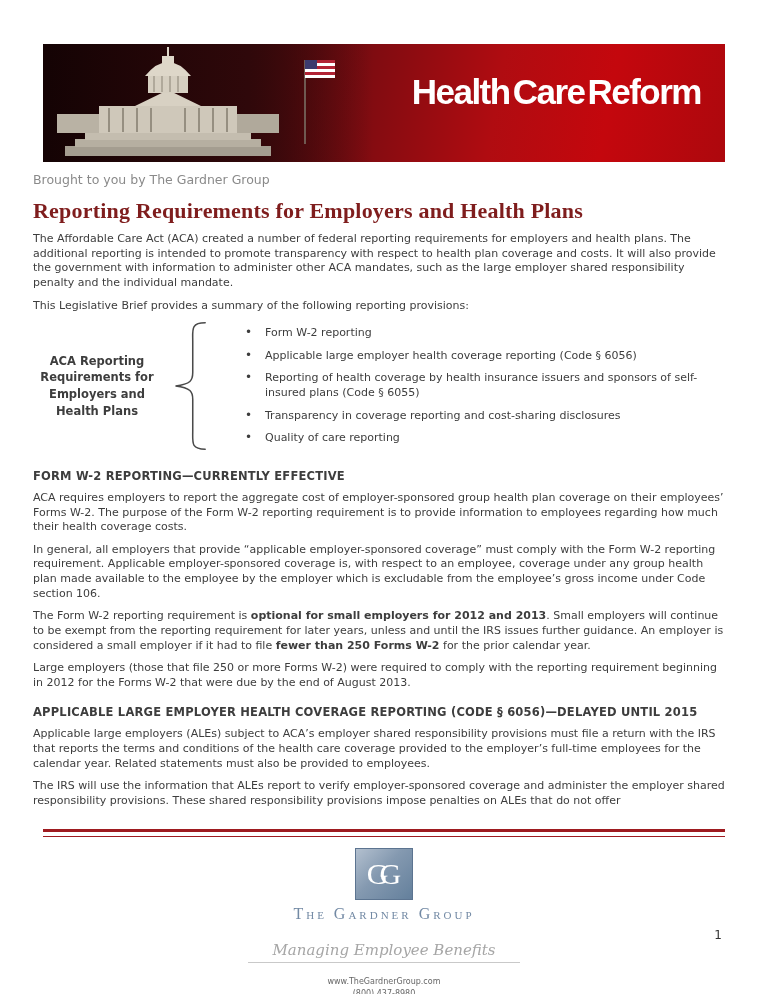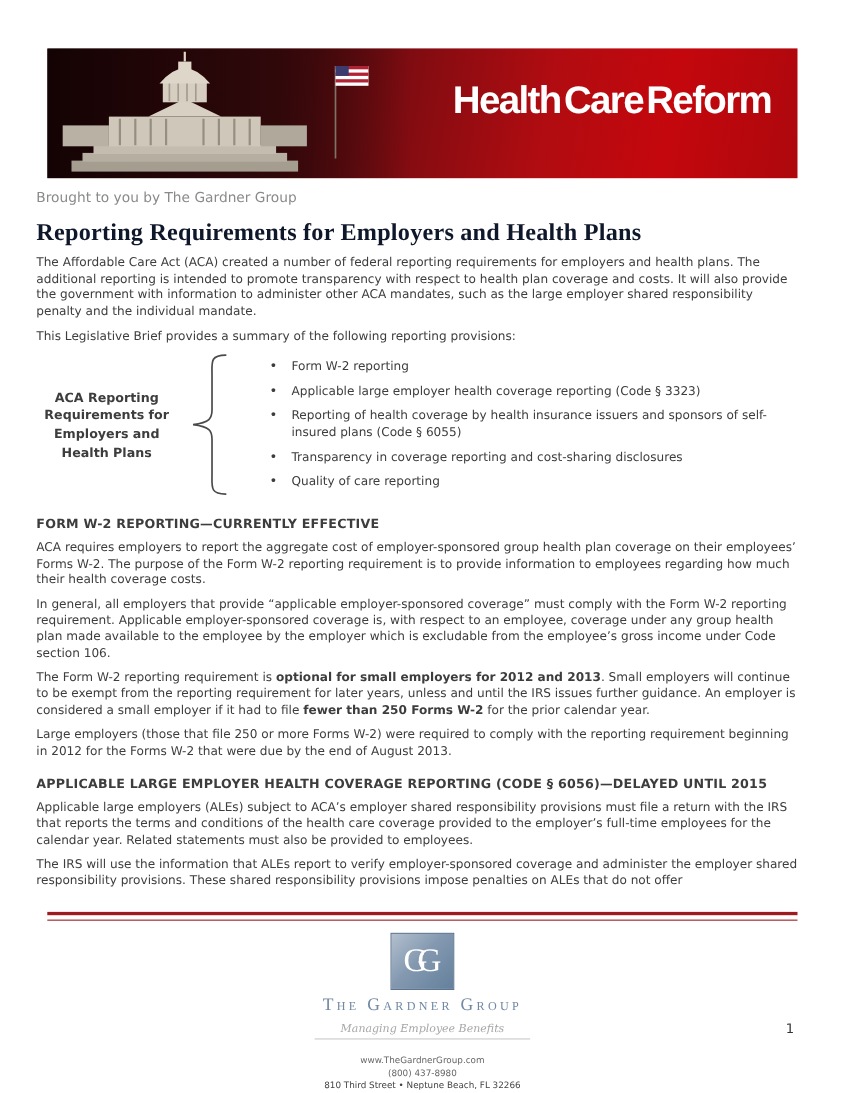--- a/index.html
+++ b/index.html
@@ -34,21 +34,21 @@
     white-space: nowrap;
   }
 
   
   .content {
     position: absolute; top: 160px; left: 33px; right: 43px;
     height: 670px; overflow: hidden;
   }
   .byline { margin-top: 12px; color: #8a8a8a; font-size: 12.5px; }
   h1.doc-title {
-    margin-top: 11px; color: #0f172a;
+    margin-top: 11px; color: #7f1d1d;
     font-family: "Liberation Serif", "DejaVu Serif", serif;
     font-size: 22px; font-weight: bold; letter-spacing: 0.2px;
   }
   p.body-text {
     margin: 8px 0 0; font-size: 11px; line-height: 1.33;
     color: #3d3d3d; text-align: left;
   }
   .b { font-weight: bold; }
 
   
@@ -90,23 +90,23 @@
     font-size: 30px; color: #ffffff; line-height: 50px;
     letter-spacing: -9px; padding-right: 9px; text-align: center; border-radius: 12px;
   }
   .company {
     margin-top: 5px;
     font-family: "Liberation Serif", "DejaVu Serif", serif;
     font-variant: small-caps; letter-spacing: 3px;
     font-size: 16px; color: #7289a4;
   }
   .tagline {
-    display: inline-block; margin-top: 2px; padding: 0 24px 3px;
+    display: inline-block; margin-top: 18px; padding: 0 24px 3px;
     font-family: "DejaVu Serif", serif; font-style: italic;
-    font-size: 10px; color: #a6a6a6;
+    font-size: 15px; color: #a6a6a6;
     border-bottom: 1px solid #c9c9c9;
   }
   .contact { margin-top: 13px; font-size: 8px; color: #666666; line-height: 1.45; }
   .contact .addr { color: #444444; }
   .pagenum { position: absolute; right: 46px; top: 928px; font-size: 12px; color: #333333; }
 </style>
 </head>
 <body>
 
 <div class="page">
@@ -181,21 +181,21 @@
         <div>ACA Reporting</div>
         <div>Requirements for</div>
         <div>Employers and</div>
         <div>Health Plans</div>
       </div>
       <svg class="brace" viewBox="0 0 50 140">
         <path d="M 44 4 C 29 4 31 11 31 23 L 31 56 C 31 64 29 68 13 70 C 29 72 31 76 31 84 L 31 117 C 31 129 29 136 44 136" fill="none" stroke="#4a4a4a" stroke-width="1.6" stroke-linecap="round"></path>
       </svg>
       <ul class="bullets">
         <li><span>Form W-2 reporting</span></li>
-        <li><span>Applicable large employer health coverage reporting (Code § 3323)</span></li>
+        <li><span>Applicable large employer health coverage reporting (Code § 6056)</span></li>
         <li><span>Reporting of health coverage by health insurance issuers and sponsors of self-insured plans (Code § 6055)</span></li>
         <li><span>Transparency in coverage reporting and cost-sharing disclosures</span></li>
         <li><span>Quality of care reporting</span></li>
       </ul>
     </div>
 
     <h2 class="section-heading">FORM W-2 REPORTING—CURRENTLY EFFECTIVE</h2>
     <p class="body-text">ACA requires employers to report the aggregate cost of employer-sponsored group health plan coverage on their employees’ Forms W-2. The purpose of the Form W-2 reporting requirement is to provide information to employees regarding how much their health coverage costs.</p>
     <p class="body-text">In general, all employers that provide “applicable employer-sponsored coverage” must comply with the Form W-2 reporting requirement. Applicable employer-sponsored coverage is, with respect to an employee, coverage under any group health plan made available to the employee by the employer which is excludable from the employee’s gross income under Code section 106.</p>
     <p class="body-text"><span>The Form W-2 reporting requirement is </span><span class="b">optional for small employers for 2012 and 2013</span><span>. Small employers will continue to be exempt from the reporting requirement for later years, unless and until the IRS issues further guidance. An employer is considered a small employer if it had to file </span><span class="b">fewer than 250 Forms W-2</span><span> for the prior calendar year.</span></p>

